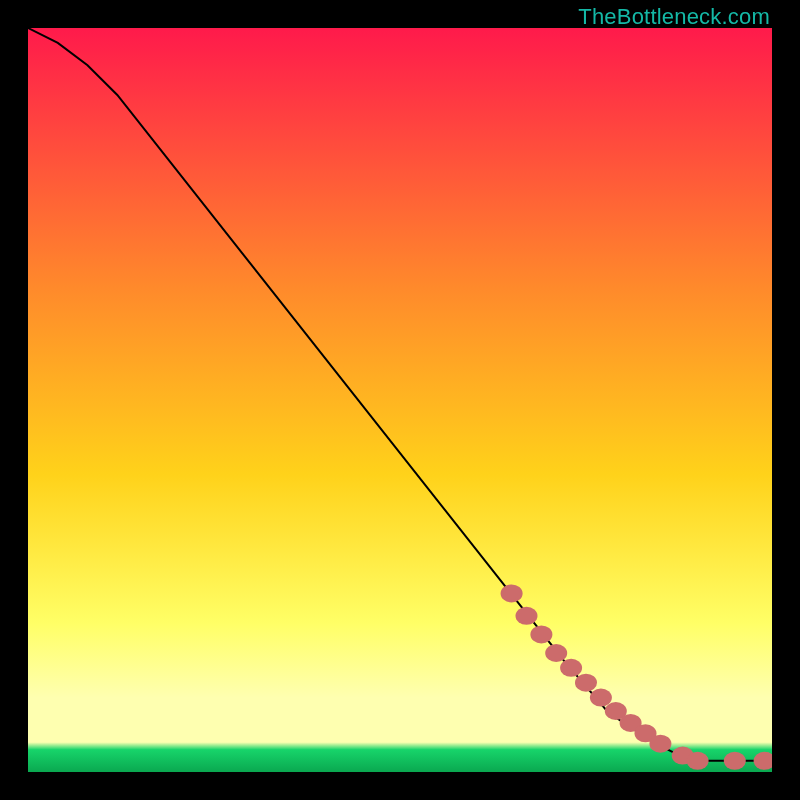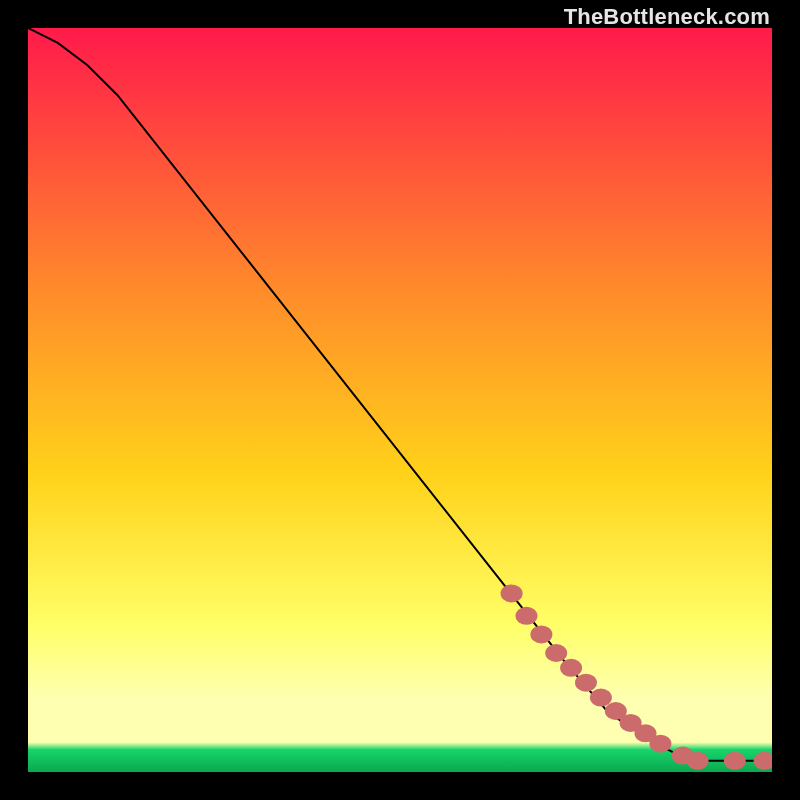--- a/index.html
+++ b/index.html
@@ -21,23 +21,23 @@
     position: absolute;
     left: 28px;
     top: 28px;
     width: 744px;
     height: 744px;
   }
   .watermark {
     position: absolute;
     top: 4px;
     right: 30px;
-    color: #e5e5e5;
+    color: #14b8a6;
     font-size: 22px;
-    font-weight: 700;
+    font-weight: 400;
     letter-spacing: 0.2px;
     user-select: none;
   }
 </style>
 </head>
 <body>
 
 <div class="frame">
   <div class="watermark">TheBottleneck.com</div>
   <svg class="plot" viewBox="0 0 744 744">

